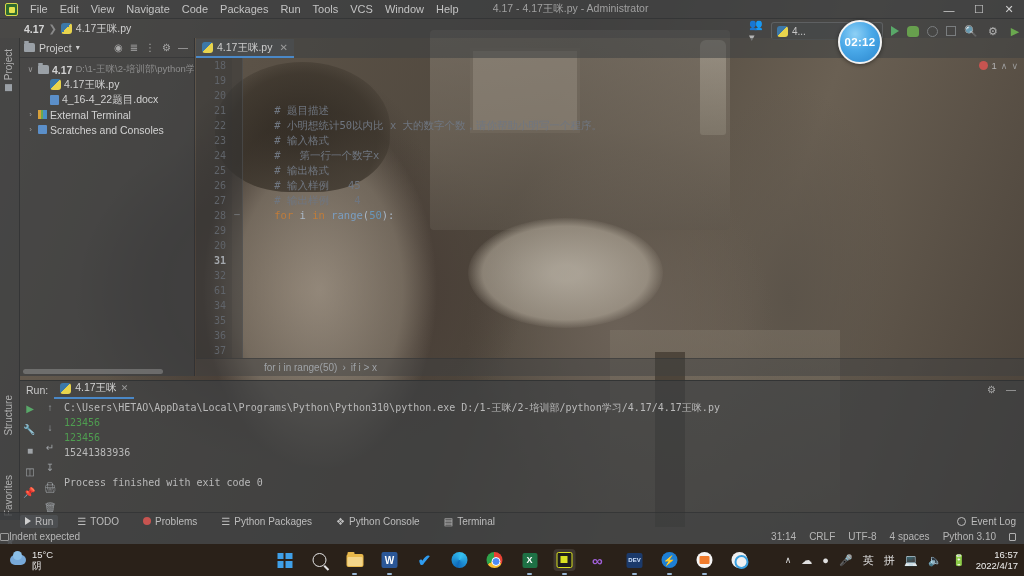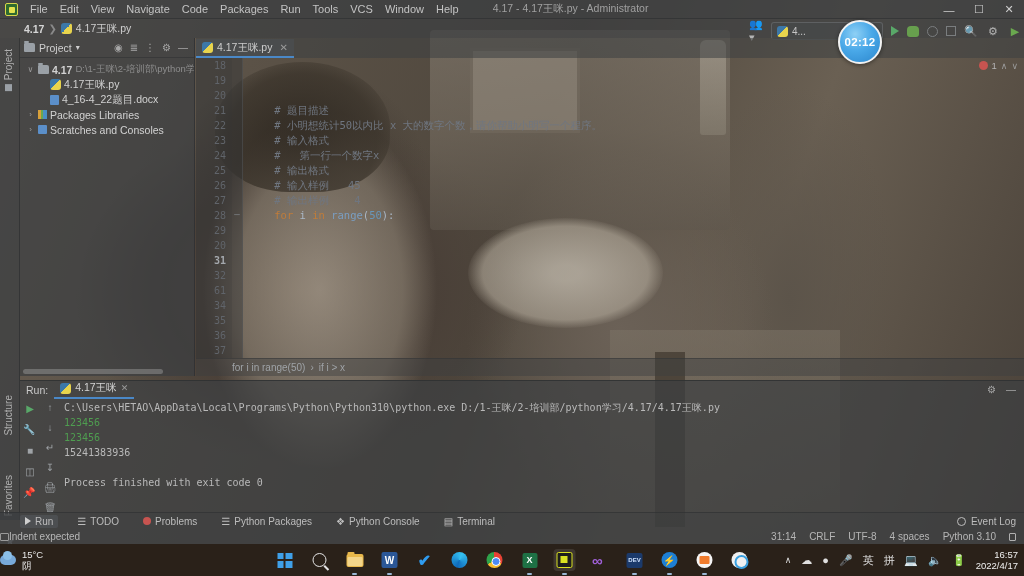--- a/index.html
+++ b/index.html
@@ -223,21 +223,21 @@
   #code .cl { height:15px; line-height:15px; white-space:pre; }
   #code .cl.highlight { background: rgba(50,53,55,0.35); box-shadow: inset 0 1px 0 rgba(110,115,120,.4), inset 0 -1px 0 rgba(110,115,120,.4); }
   .tok-cmt { color:#6f7680; }
   .tok-kw  { color:#c07c3a; }
   .tok-fn  { color:#7a9ec2; }
   .tok-num { color:#6897bb; }
   .tok-txt { color:#a9b7c6; }
 
   #editor-crumb {
     position:absolute; left:0; top:320px; width:828px; height:18px;
-    display:flex; align-items:center; gap:5px; padding-left:36px;
+    display:flex; align-items:center; gap:5px; padding-left:68px;
     font-size:10px; color:#9fa3a7;
     background: rgba(60,63,65,0.45);
     border-top:1px solid rgba(48,50,52,.5);
   }
 
   
   #err-marker {
     position:absolute; right:6px; top:22px; display:flex; align-items:center; gap:4px; font-size:9.5px; color:#b5b5b5;
   }
   .err-dot { width:9px;height:9px;border-radius:50%;background:#c75450; }
@@ -298,21 +298,21 @@
   #statusbar .sb-ico { width:9px;height:8px;border:1px solid #9a9a9a; border-radius:1px; }
   #statusbar .sb-right { margin-left:auto; display:flex; align-items:center; gap:13px; padding-right:8px; }
   .lock-ico { width:7px;height:8px;border:1.2px solid #b0b0b0;border-radius:1px; }
 
   
   #taskbar {
     position:absolute; left:0; top:544px; width:1024px; height:32px;
     background:#2a2119;
     z-index: 10; display:flex; align-items:center;
   }
-  #weather { display:flex; align-items:center; gap:6px; }
+  #weather { display:flex; align-items:center; gap:6px; padding-left:10px; }
   #weather .cloud {
     width:16px;height:10px;background:#78a9d8;border-radius:6px; position:relative;
   }
   #weather .cloud::before{content:"";position:absolute;left:3px;top:-4px;width:9px;height:9px;background:#8cc0e8;border-radius:50%;}
   #weather .wt { font-size:9.5px; color:#e8e8e8; line-height:11px; }
   #tb-center { position:absolute; left:50%; transform:translateX(-50%); display:flex; align-items:center; gap:13px; }
   .tbi { width:22px; height:22px; display:flex; align-items:center; justify-content:center; position:relative; border-radius:4px; }
   .tbi.active { background: rgba(255,255,255,.10); }
   .tbi .dot { position:absolute; bottom:-4px; left:50%; transform:translateX(-50%); width:5px;height:2px;background:#9ab7d4;border-radius:1px; }
   #tb-right { position:absolute; right:6px; display:flex; align-items:center; gap:10px; color:#e6e6e6; font-size:10px; }
@@ -446,21 +446,21 @@
           <span class="nm">4.17王咪.py</span>
         </div>
         <div class="tree-row ind1">
           <span class="tw"></span>
           <span class="doc-ico"></span>
           <span class="nm">4_16-4_22题目.docx</span>
         </div>
         <div class="tree-row">
           <span class="tw">›</span>
           <span class="lib-ico"></span>
-          <span class="nm">Packages Libraries</span>
+          <span class="nm">External Terminal</span>
         </div>
         <div class="tree-row">
           <span class="tw">›</span>
           <span class="scr-ico"></span>
           <span class="nm">Scratches and Consoles</span>
         </div>
       </div>
   </div>
   <div id="proj-scroll">
     <div class="thumb"></div>

